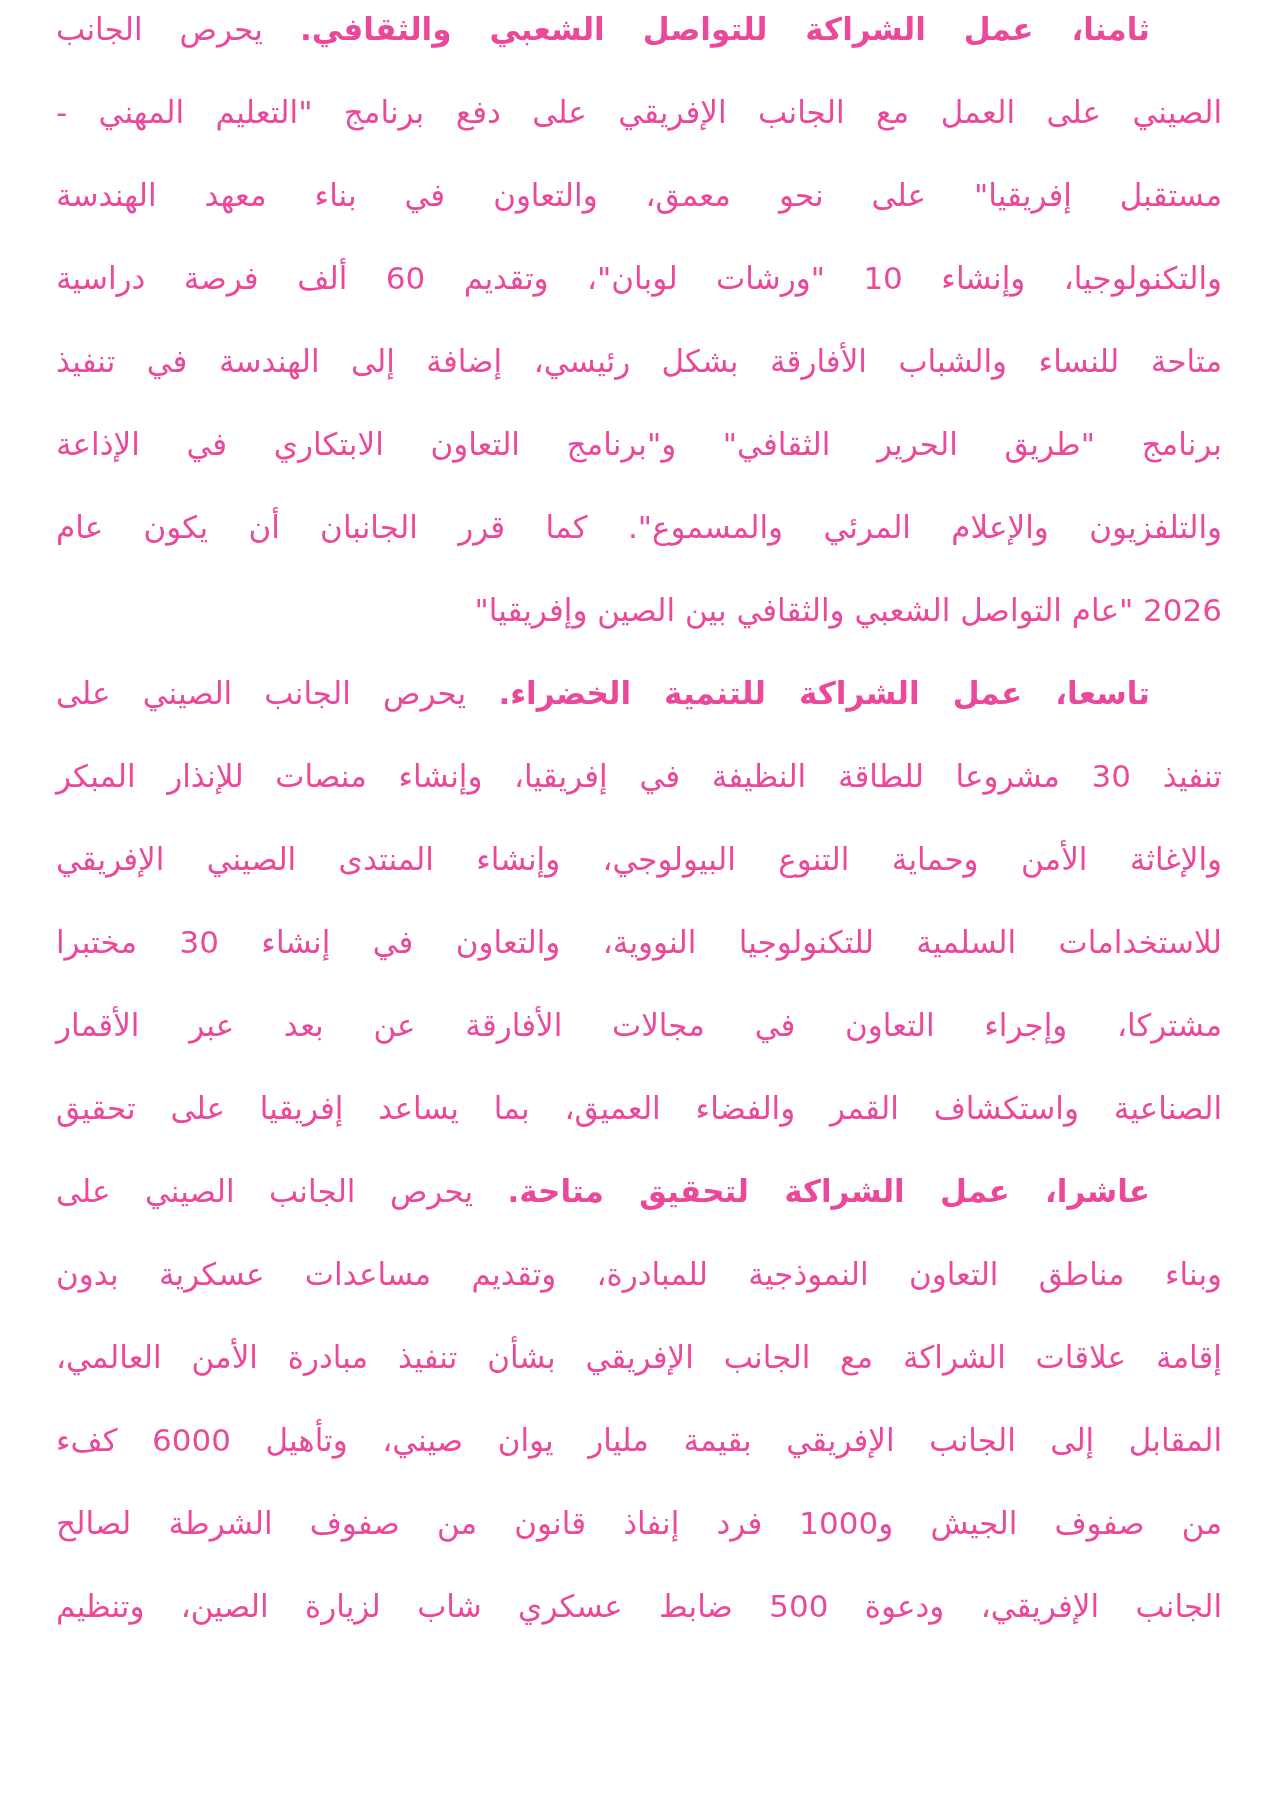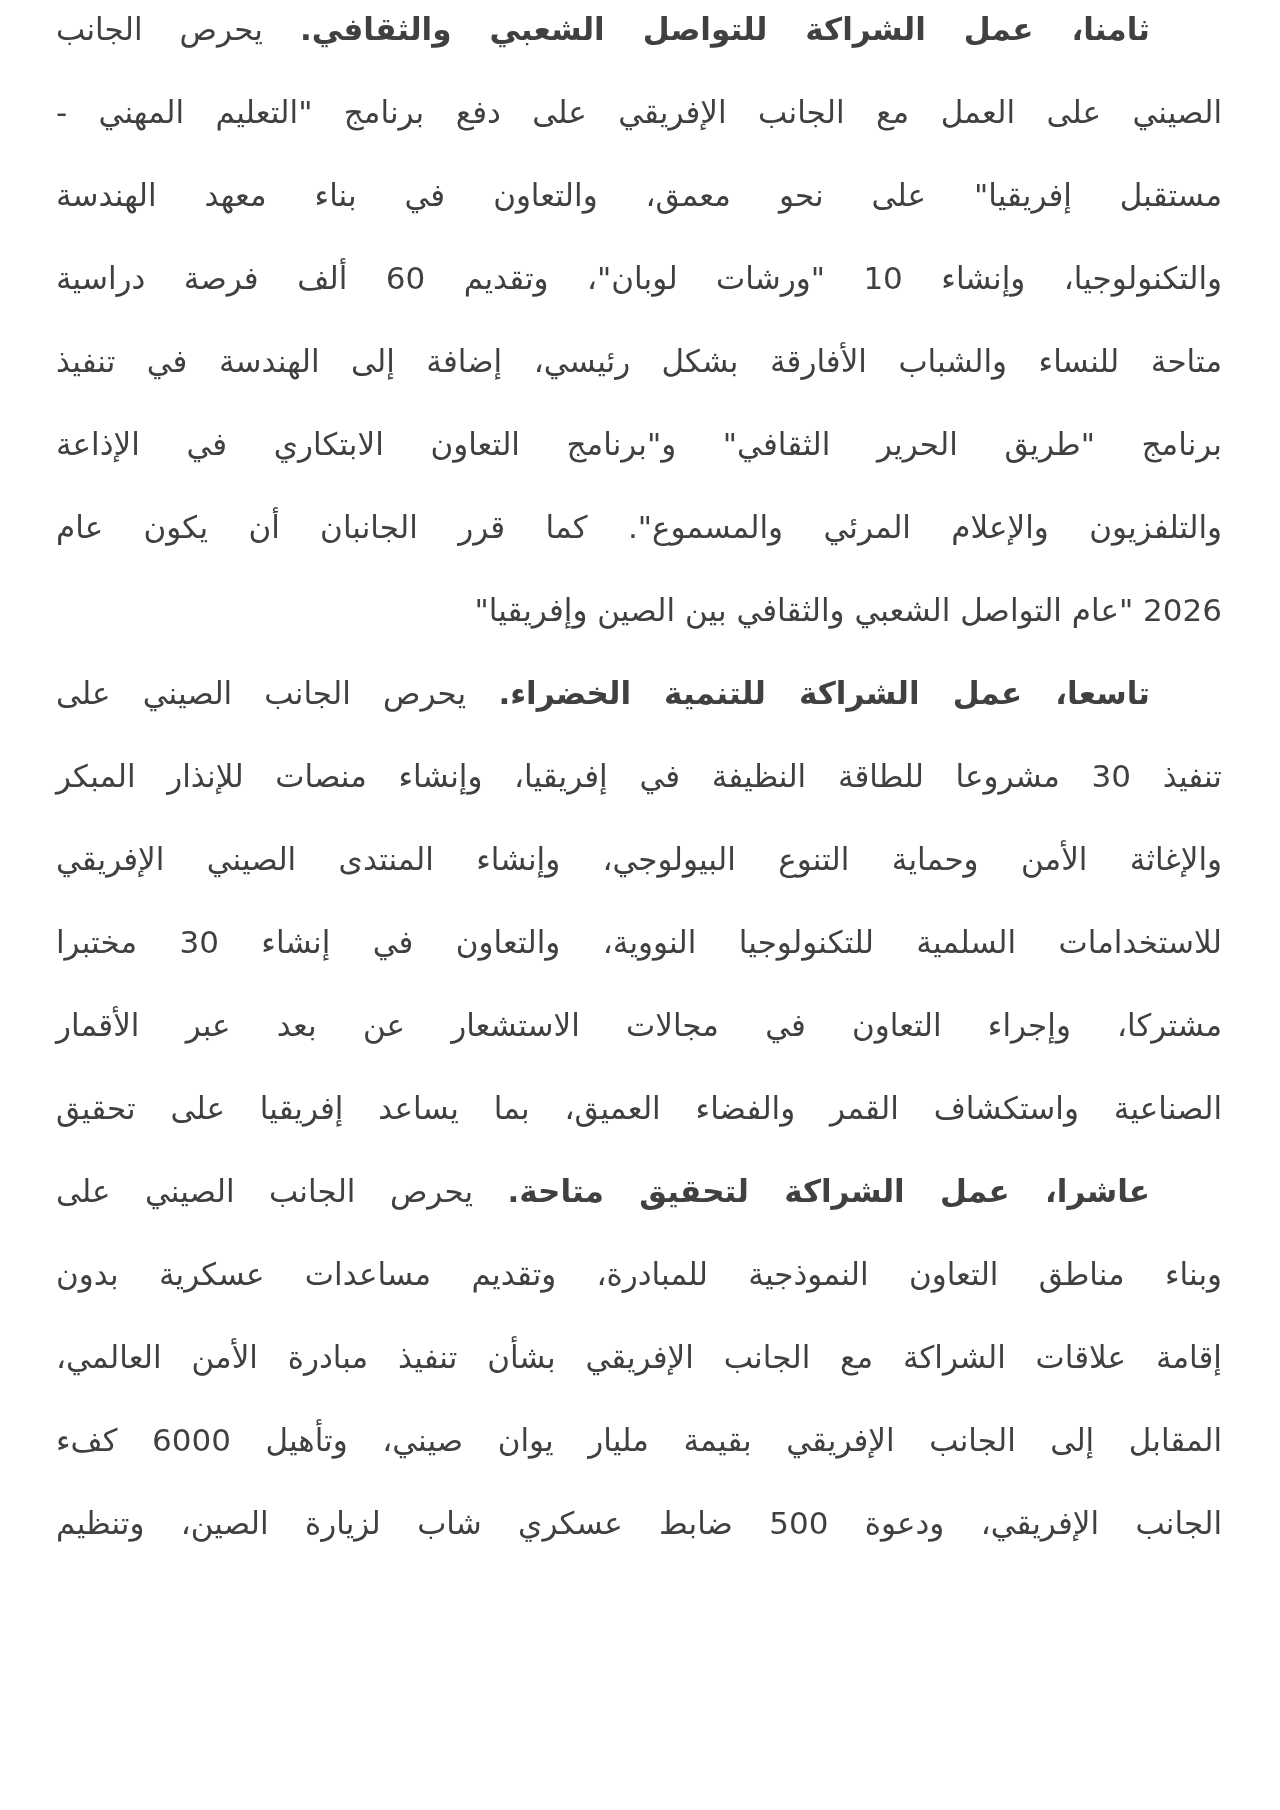--- a/index.html
+++ b/index.html
@@ -6,21 +6,21 @@
     margin: 0;
     padding: 0;
     background: #ffffff;
   }
   .page {
     position: relative;
     width: 1280px;
     height: 1810px;
     margin: 0;
     background: #ffffff;
-    color: #404040;
+    color: #ec4899;
     direction: rtl;
     box-sizing: border-box;
     padding: 0 58px 0 56px;
     overflow: hidden;
     font-family: "DejaVu Sans", "DejaVu Serif", sans-serif;
     font-size: 31px;
   }
   .content {
     margin-top: -12px;
   }
@@ -60,26 +60,27 @@
     <div class="line">والتلفزيون والإعلام المرئي والمسموع". كما قرر الجانبان أن يكون عام</div>
     <div class="line para-end">2026 "عام التواصل الشعبي والثقافي بين الصين وإفريقيا"</div>
 
     <div class="line para-start">
       <span class="heading-bold">تاسعا، عمل الشراكة للتنمية الخضراء.</span>
       <span>يحرص الجانب الصيني على</span>
     </div>
     <div class="line">تنفيذ 30 مشروعا للطاقة النظيفة في إفريقيا، وإنشاء منصات للإنذار المبكر</div>
     <div class="line">والإغاثة الأمن وحماية التنوع البيولوجي، وإنشاء المنتدى الصيني الإفريقي</div>
     <div class="line">للاستخدامات السلمية للتكنولوجيا النووية، والتعاون في إنشاء 30 مختبرا</div>
-    <div class="line">مشتركا، وإجراء التعاون في مجالات الاستشعار عن بعد عبر الأقمار</div>
+    <div class="line">مشتركا، وإجراء التعاون في مجالات الأفارقة عن بعد عبر الأقمار</div>
     <div class="line">الصناعية واستكشاف القمر والفضاء العميق، بما يساعد إفريقيا على تحقيق</div>
 
     <div class="line para-start">
       <span class="heading-bold">عاشرا، عمل الشراكة لتحقيق متاحة.</span>
       <span>يحرص الجانب الصيني على</span>
     </div>
     <div class="line">وبناء مناطق التعاون النموذجية للمبادرة، وتقديم مساعدات عسكرية بدون</div>
     <div class="line">إقامة علاقات الشراكة مع الجانب الإفريقي بشأن تنفيذ مبادرة الأمن العالمي،</div>
     <div class="line">المقابل إلى الجانب الإفريقي بقيمة مليار يوان صيني، وتأهيل 6000 كفء</div>
+    <div class="line">من صفوف الجيش و1000 فرد إنفاذ قانون من صفوف الشرطة لصالح</div>
     <div class="line">الجانب الإفريقي، ودعوة 500 ضابط عسكري شاب لزيارة الصين، وتنظيم</div>
 
   </div>
 </div>
 
 </body></html>

